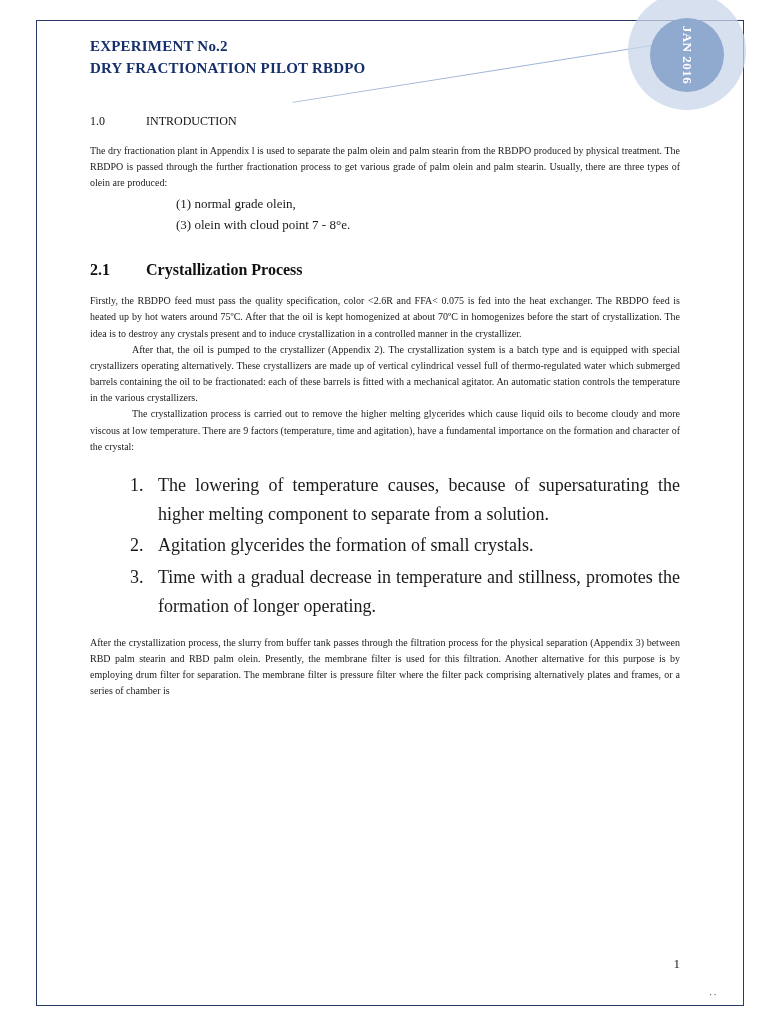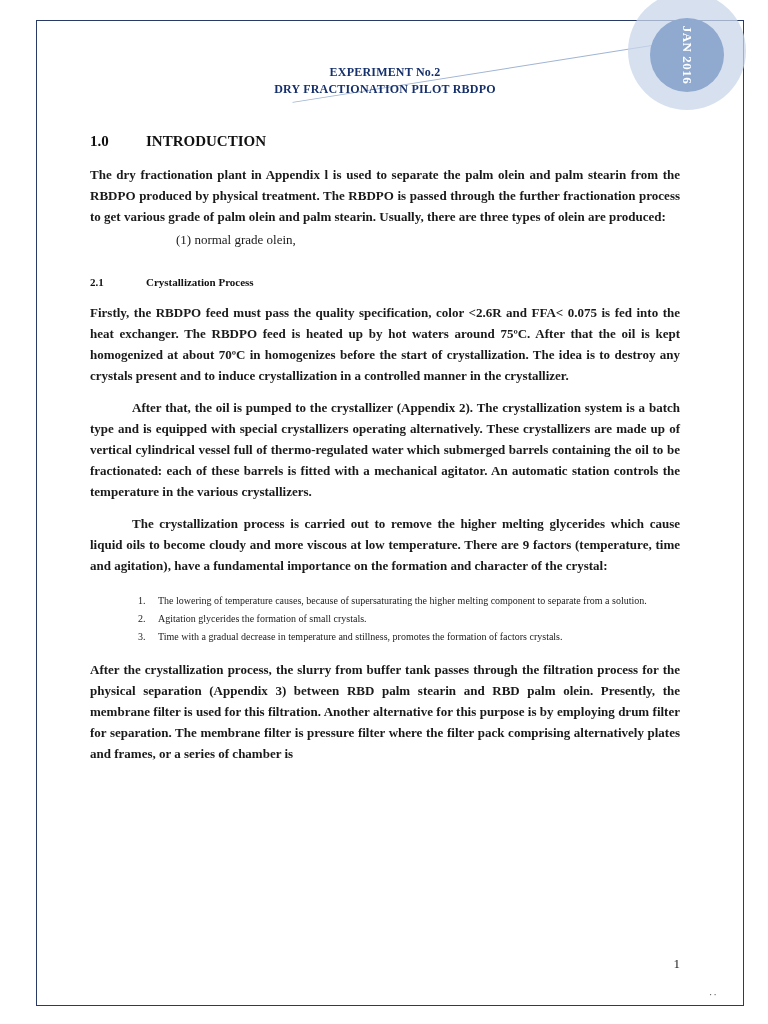--- a/index.html
+++ b/index.html
@@ -82,72 +82,70 @@
     position: absolute;
     left: -330px;
     top: 44px;
     width: 370px;
     height: 1px;
     background: #9fb4d4;
     transform: rotate(-9deg);
     transform-origin: right center;
   }
   .doc-title {
-    text-align: center;
+    text-align: left;
     color: #16306b;
     font-weight: bold;
-    font-size: 12px;
+    font-size: 15px;
     line-height: 1.45;
     letter-spacing: 0.2px;
-    margin-top: 28px;
   }
   .doc-title .line2 { display: block; }
 
   h1.section {
-    font-size: 15px;
-    font-weight: bold;
+    font-size: 12px;
+    font-weight: normal;
     color: #111;
     margin: 34px 0 0 0;
   }
   h1.section .num {
     display: inline-block;
     width: 56px;
   }
   h2.subsection {
-    font-size: 11px;
+    font-size: 16px;
     font-weight: bold;
     color: #111;
     margin: 26px 0 0 0;
   }
   h2.subsection .num {
     display: inline-block;
     width: 56px;
   }
   p.body {
-    font-size: 13px;
+    font-size: 10px;
     line-height: 1.62;
     text-align: justify;
     margin: 14px 0 0 0;
-    font-weight: bold;
   }
   p.body.indent {
     text-indent: 42px;
-    margin-top: 11px;
+    margin-top: 0;
   }
   .sublist {
     margin: 2px 0 9px 0;
     padding: 0 0 0 86px;
     list-style: none;
     font-size: 13px;
     line-height: 1.62;
   }
   ol.numlist {
     margin: 16px 0 0 0;
     padding-left: 58px;
-    font-size: 10px;
+    font-size: 18px;
     line-height: 1.62;
   }
   ol.numlist li {
     margin-bottom: 2px;
     padding-left: 10px;
     text-align: justify;
   }
   .page-number {
     position: absolute;
     right: 88px;
@@ -187,35 +185,36 @@
     </div>
 
     <h1 class="section">
       <span class="num">1.0</span><span>INTRODUCTION</span>
     </h1>
 
     <p class="body">The dry fractionation plant in Appendix l is used to separate the palm olein and palm stearin from the RBDPO produced by physical treatment. The RBDPO is passed through the further fractionation process to get various grade of palm olein and palm stearin. Usually, there are three types of olein are produced:</p>
 
     <ul class="sublist">
       <li>(1) normal grade olein,</li>
+      <li>(3) olein with cloud point 7 - 8°e.</li>
     </ul>
 
 
     <h2 class="subsection">
       <span class="num">2.1</span><span>Crystallization Process</span>
     </h2>
 
     <p class="body">Firstly, the RBDPO feed must pass the quality specification, color &lt;2.6R and FFA&lt; 0.075 is fed into the heat exchanger. The RBDPO feed is heated up by hot waters around 75ºC. After that the oil is kept homogenized at about 70ºC in homogenizes before the start of crystallization. The idea is to destroy any crystals present and to induce crystallization in a controlled manner in the crystallizer.</p>
     <p class="body indent">After that, the oil is pumped to the crystallizer (Appendix 2). The crystallization system is a batch type and is equipped with special crystallizers operating alternatively. These crystallizers are made up of vertical cylindrical vessel full of thermo-regulated water which submerged barrels containing the oil to be fractionated: each of these barrels is fitted with a mechanical agitator. An automatic station controls the temperature in the various crystallizers.</p>
     <p class="body indent">The crystallization process is carried out to remove the higher melting glycerides which cause liquid oils to become cloudy and more viscous at low temperature. There are 9 factors (temperature, time and agitation), have a fundamental importance on the formation and character of the crystal:</p>
 
     <ol class="numlist">
       <li>The lowering of temperature causes, because of supersaturating the higher melting component to separate from a solution.</li>
       <li>Agitation glycerides the formation of small crystals.</li>
-      <li>Time with a gradual decrease in temperature and stillness, promotes the formation of factors crystals.</li>
+      <li>Time with a gradual decrease in temperature and stillness, promotes the formation of longer operating.</li>
     </ol>
 
 
     <p class="body">After the crystallization process, the slurry from buffer tank passes through the filtration process for the physical separation (Appendix 3) between RBD palm stearin and RBD palm olein. Presently, the membrane filter is used for this filtration. Another alternative for this purpose is by employing drum filter for separation. The membrane filter is pressure filter where the filter pack comprising alternatively plates and frames, or a series of chamber is</p>
 
   </div>
 
   <div class="page-number">1</div>
   <div class="footer-mark">··</div>
 

